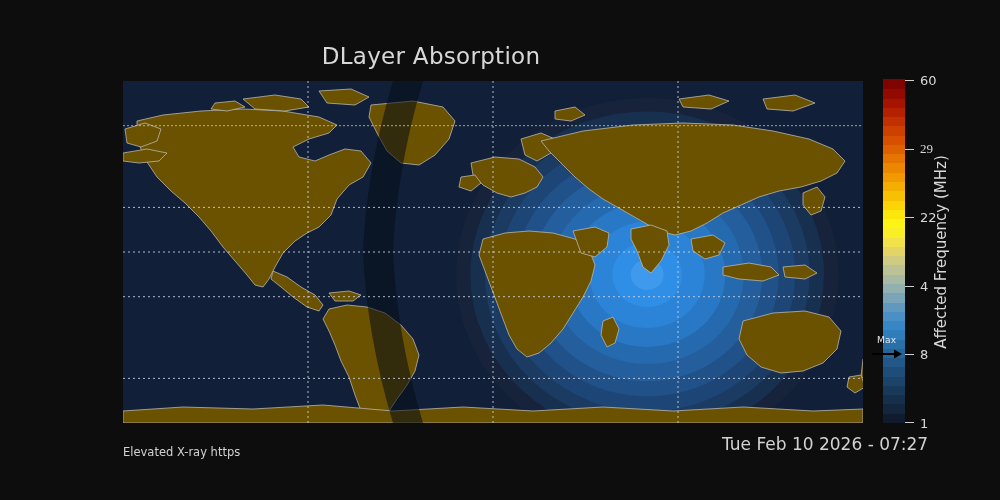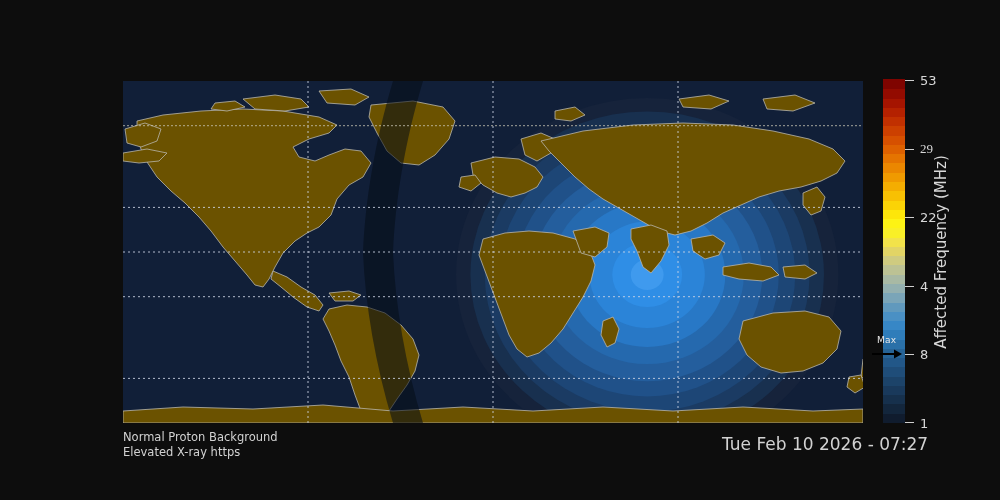--- a/index.html
+++ b/index.html
@@ -71,20 +71,21 @@
   .copyright{
     position:absolute;left:10px;top:478px;color:#cccccc;font-size:11.5px;
     font-style:italic;white-space:nowrap;
   }
 </style>
 </head>
 <body>
 
 <div id="root">
 
+  <div class="title">DLayer Absorption</div>
 
   <div class="map-wrap">
     <svg class="map-svg" viewBox="0 0 740 342" preserveAspectRatio="none">
       <defs>
         <clipPath id="mapclip">
             <rect x="0" y="0" width="740" height="342"></rect>
           </clipPath>
         <radialGradient id="coreGlow" cx="50%" cy="50%" r="50%">
           <stop offset="0%" stop-color="#4ba2f2"></stop>
           <stop offset="100%" stop-color="#3f9aee"></stop>
@@ -250,31 +251,30 @@
       <div class="ctick-lbl" style="top: 343px;">1</div>
       <div class="ctick" style="top: 274.4px;"></div>
       <div class="ctick-lbl" style="top: 274.4px;">8</div>
       <div class="ctick" style="top: 205.8px;"></div>
       <div class="ctick-lbl" style="top: 205.8px;">4</div>
       <div class="ctick" style="top: 137.2px;"></div>
       <div class="ctick-lbl" style="top: 137.2px;">22</div>
       <div class="ctick" style="top: 68.6px;"></div>
       <div class="ctick-lbl" style="top: 68.6px; font-family: Liberation Serif, serif;">29</div>
       <div class="ctick" style="top: 0px;"></div>
-      <div class="ctick-lbl" style="top: 0px;">53</div>
+      <div class="ctick-lbl" style="top: 0px;">60</div>
     </div>
   <div class="cbar-axis-label">
     <span>Affected Frequency (MHz)</span>
   </div>
 
   <div class="max-marker">
     <div class="max-label">Max</div>
     <svg class="max-arrow" viewBox="0 0 30 10">
       <line x1="0" y1="5" x2="22" y2="5" stroke="#000" stroke-width="2"></line>
       <polygon points="22,0.5 30,5 22,9.5" fill="#000"></polygon>
     </svg>
   </div>
 
-  <div class="note note-1">Normal Proton Background</div>
   <div class="note note-2">Elevated X-ray https</div>
   <div class="stamp">Tue Feb 10 2026 - 07:27</div>
 
 </div>
 
 </body></html>

